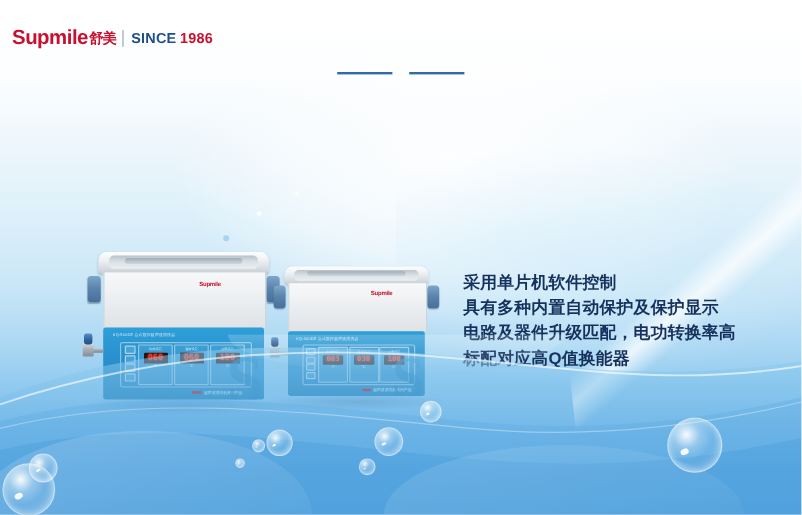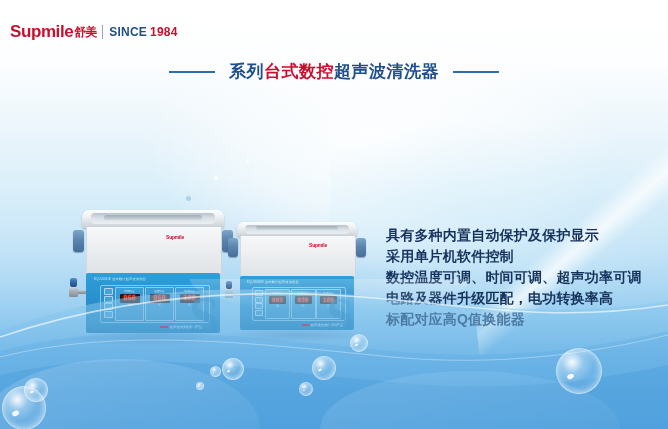--- a/index.html
+++ b/index.html
@@ -144,34 +144,32 @@
   <div class="streak"></div>
   <div class="dot-a"></div>
   <div class="dot-b"></div>
   <div class="dot-c"></div>
 
   <div class="logo">
     <span class="logo-sup">Supmile</span>
     <span class="logo-cn">舒美</span>
     <span class="logo-div"></span>
     <span class="logo-since">SINCE</span>
-    <span class="logo-year">1984</span>
+    <span class="logo-year">1986</span>
   </div>
 
   <div class="subbanner">
     <span class="rule"></span>
-    <span class="sub-text"><span class="sub-blue">系列</span><span class="sub-red">台式数控</span><span class="sub-blue">超声波清洗器</span></span>
     <span class="rule"></span>
   </div>
 
 
   <div class="features">
+    <div class="feature">采用单片机软件控制</div>
     <div class="feature">具有多种内置自动保护及保护显示</div>
-    <div class="feature">采用单片机软件控制</div>
-    <div class="feature">数控温度可调、时间可调、超声功率可调</div>
     <div class="feature">电路及器件升级匹配，电功转换率高</div>
     <div class="feature">标配对应高Q值换能器</div>
   </div>
 
   <div class="shadow" style="left:66px;top:330px;width:170px;height:16px;"></div>
 
   <div class="machine" style="left:78px;top:210px;width:150px;height:127px;">
 
     <div class="handle" style="left:-5px;top:20px;width:11px;height:22px;"></div>
     <div class="handle" style="right:-5px;top:20px;width:11px;height:22px;"></div>

